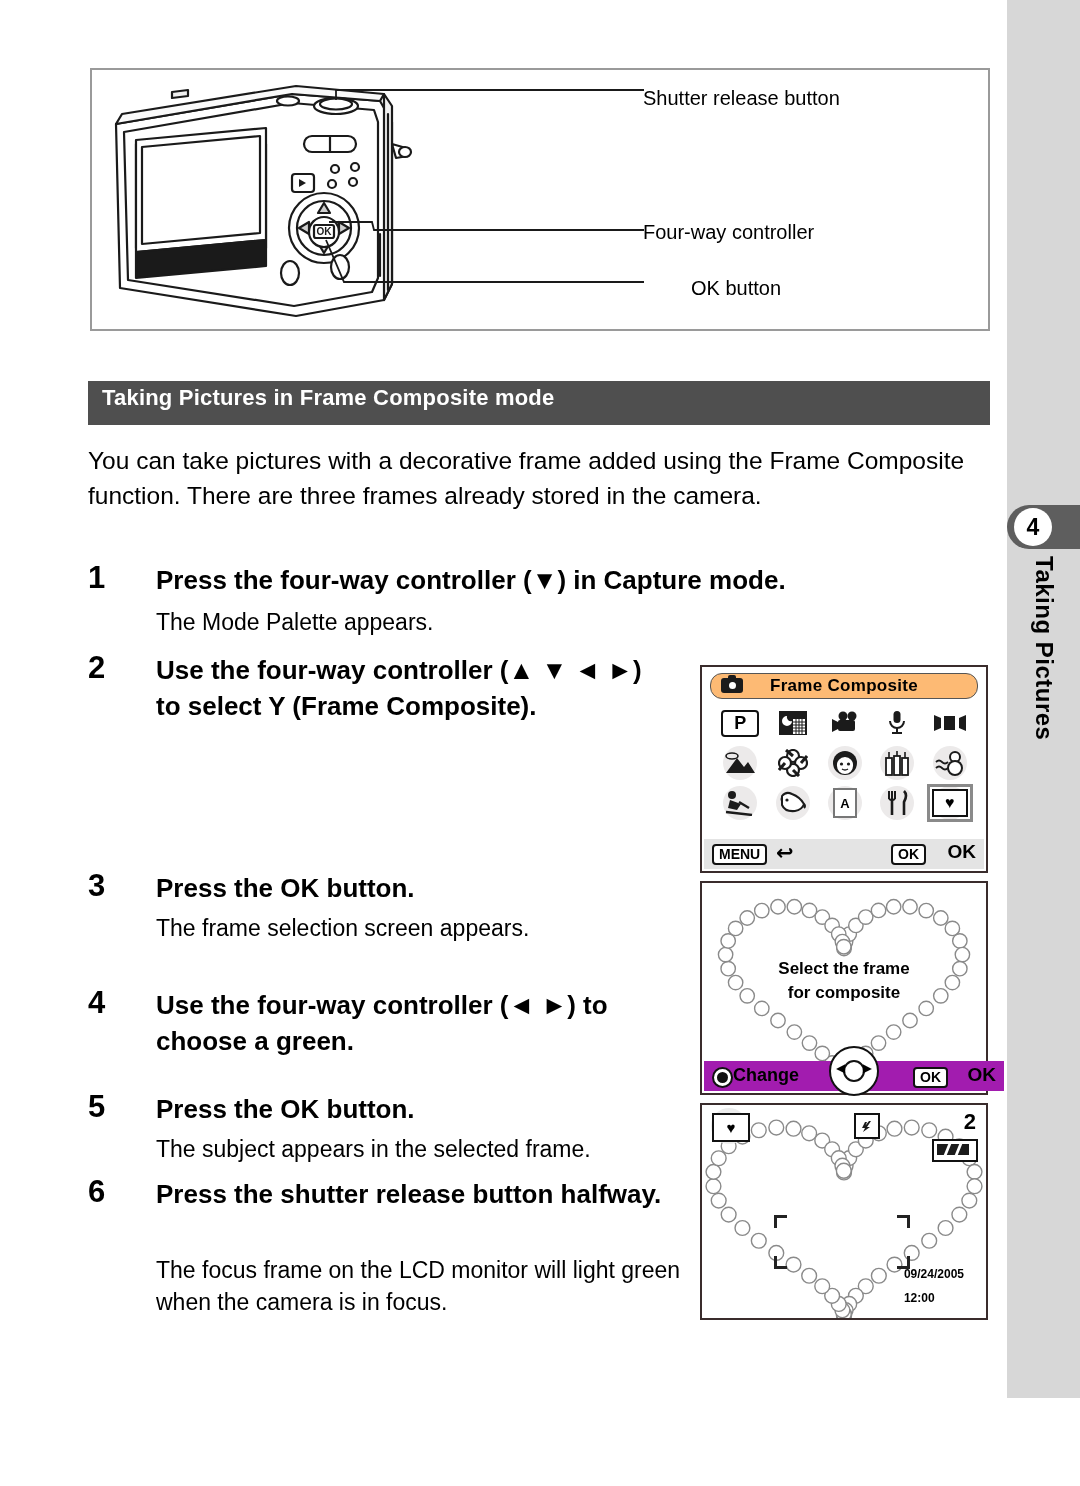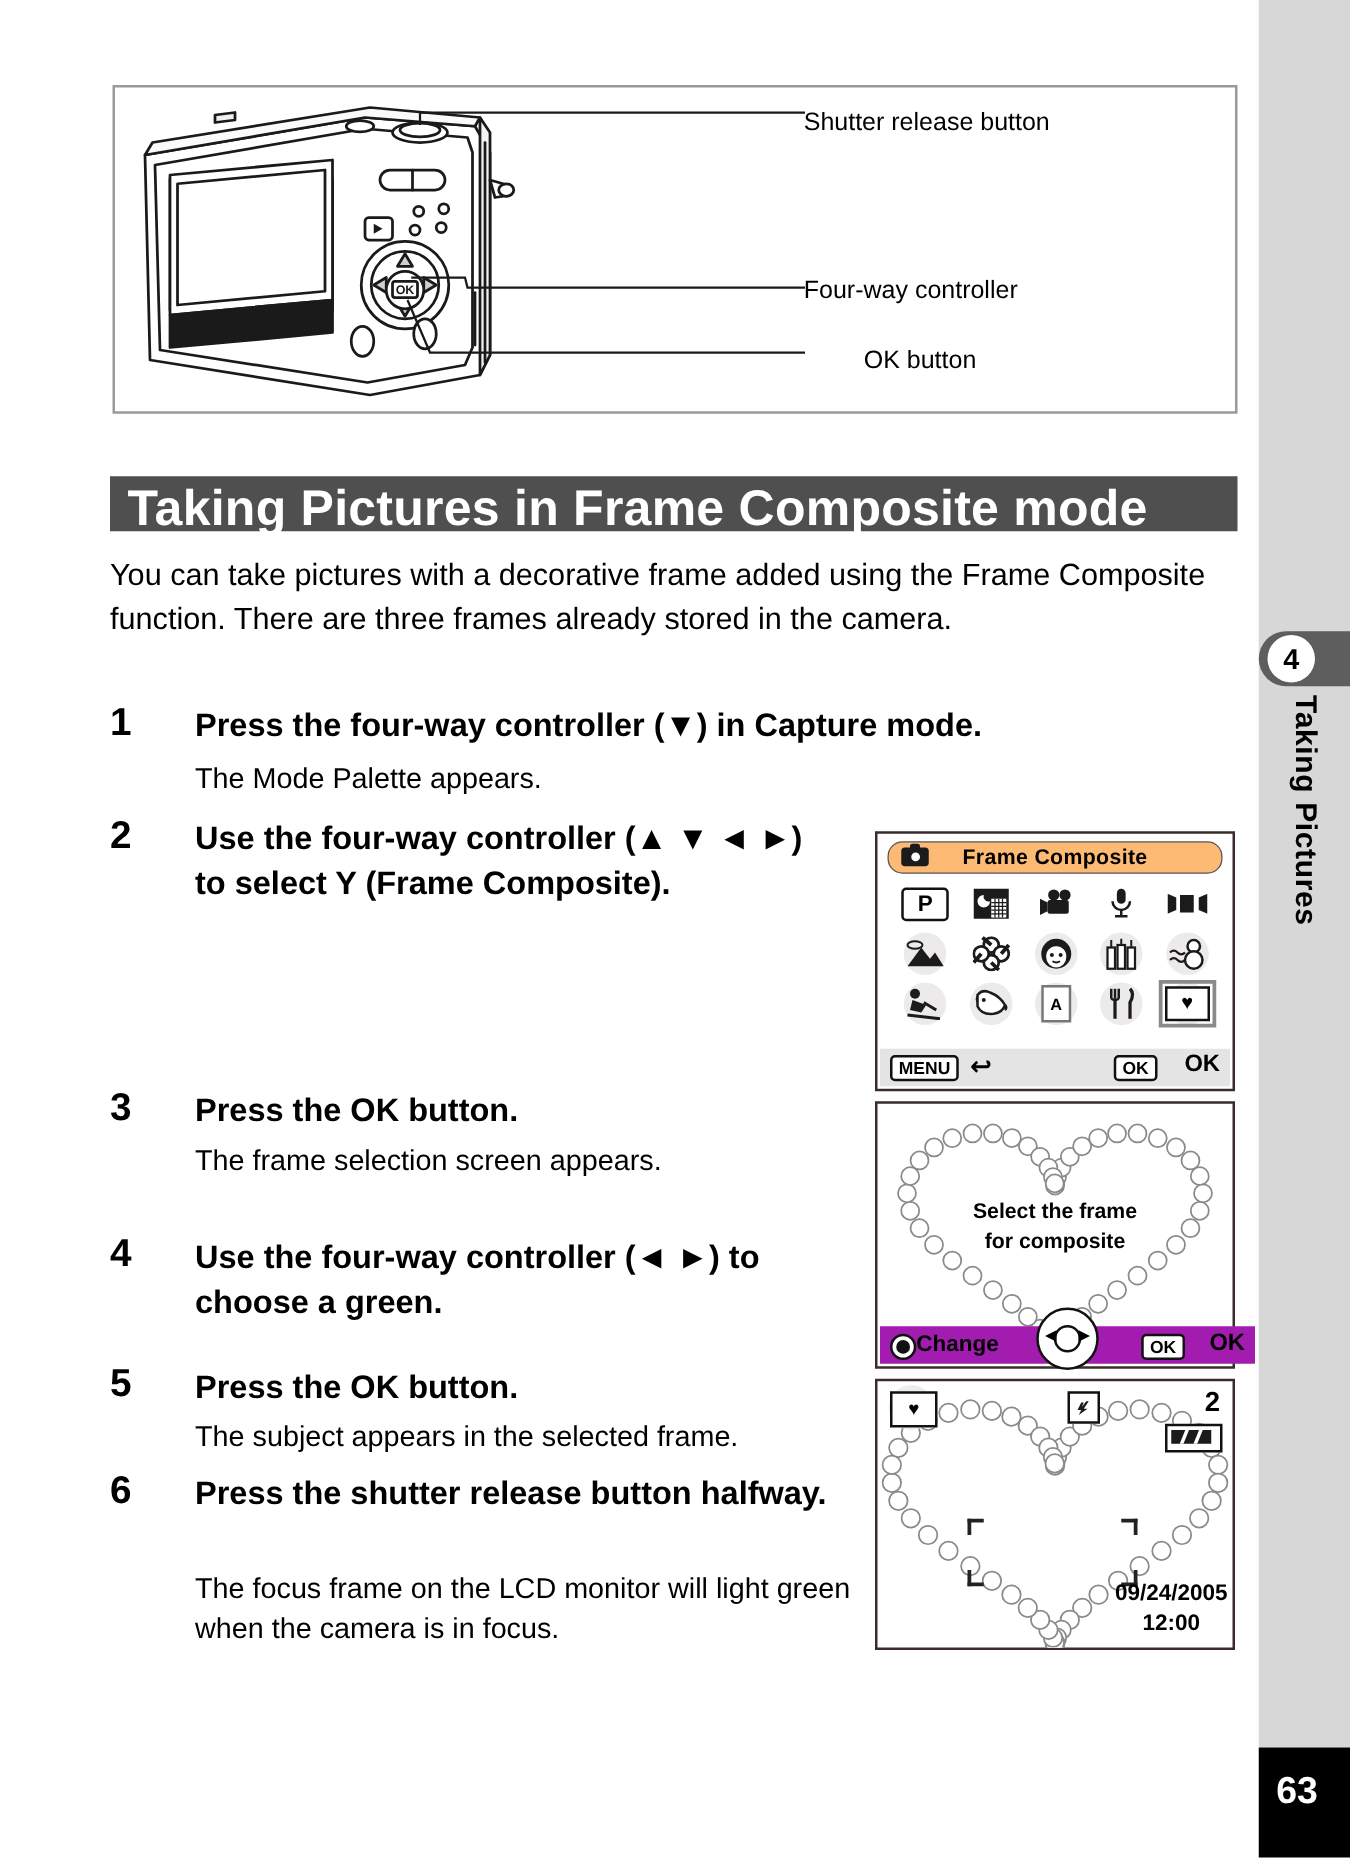--- a/index.html
+++ b/index.html
@@ -51,21 +51,21 @@
   #label-fourway{left:641px;top:219px;}
   #label-okbutton{left:641px;top:275px;margin-left:48px;}
 
   
   #section-heading{
     position:absolute;left:88px;top:381px;width:902px;height:44px;
     background:#4f4f4f;box-sizing:border-box;
   }
   #section-heading span{
     position:absolute;left:14px;top:4px;color:#fff;
-    font-size:40px;font-weight:700;letter-spacing:.2px;white-space:nowrap;
+    font-size:22px;font-weight:700;letter-spacing:.2px;white-space:nowrap;
   }
 
   
   #intro-paragraph{
     position:absolute;left:88px;top:443px;width:890px;
     font-size:24.5px;line-height:35px;color:#000;
   }
 
   
   .step{position:absolute;}
@@ -223,22 +223,22 @@
   }
   #lv-battery .fill:before,#lv-battery .fill:after{
     content:"";position:absolute;top:0;width:3px;height:11px;background:#fff;
     transform:skewX(-22deg);
   }
   #lv-battery .fill:before{left:9px;}
   #lv-battery .fill:after{left:20px;}
   .focus-corner{position:absolute;width:16px;height:16px;}
   .focus-corner i{position:absolute;background:#222;}
   #lv-datetime{
-    position:absolute;right:4px;bottom:8px;text-align:center;
-    font-size:18px;font-weight:700;line-height:24px;
+    position:absolute;right:22px;bottom:8px;text-align:left;
+    font-size:12px;font-weight:700;line-height:24px;
   }
 </style>
 </head>
 <body>
 
 <div class="page">
 
   <div id="diagram-panel">
 
     <svg width="896" height="259" viewBox="0 0 896 259" style="position:absolute;left:0;top:0;">
@@ -673,17 +673,14 @@
       <div>12:00</div>
     </div>
   </div>
 
   <div id="side-column"></div>
   <div id="chapter-tab"></div>
   <div id="chapter-number">4</div>
   <div id="chapter-label">
     <span>Taking Pictures</span>
   </div>
-  <div id="page-number-box">
-    <span>63</span>
-  </div>
 
 </div>
 
 </body></html>

